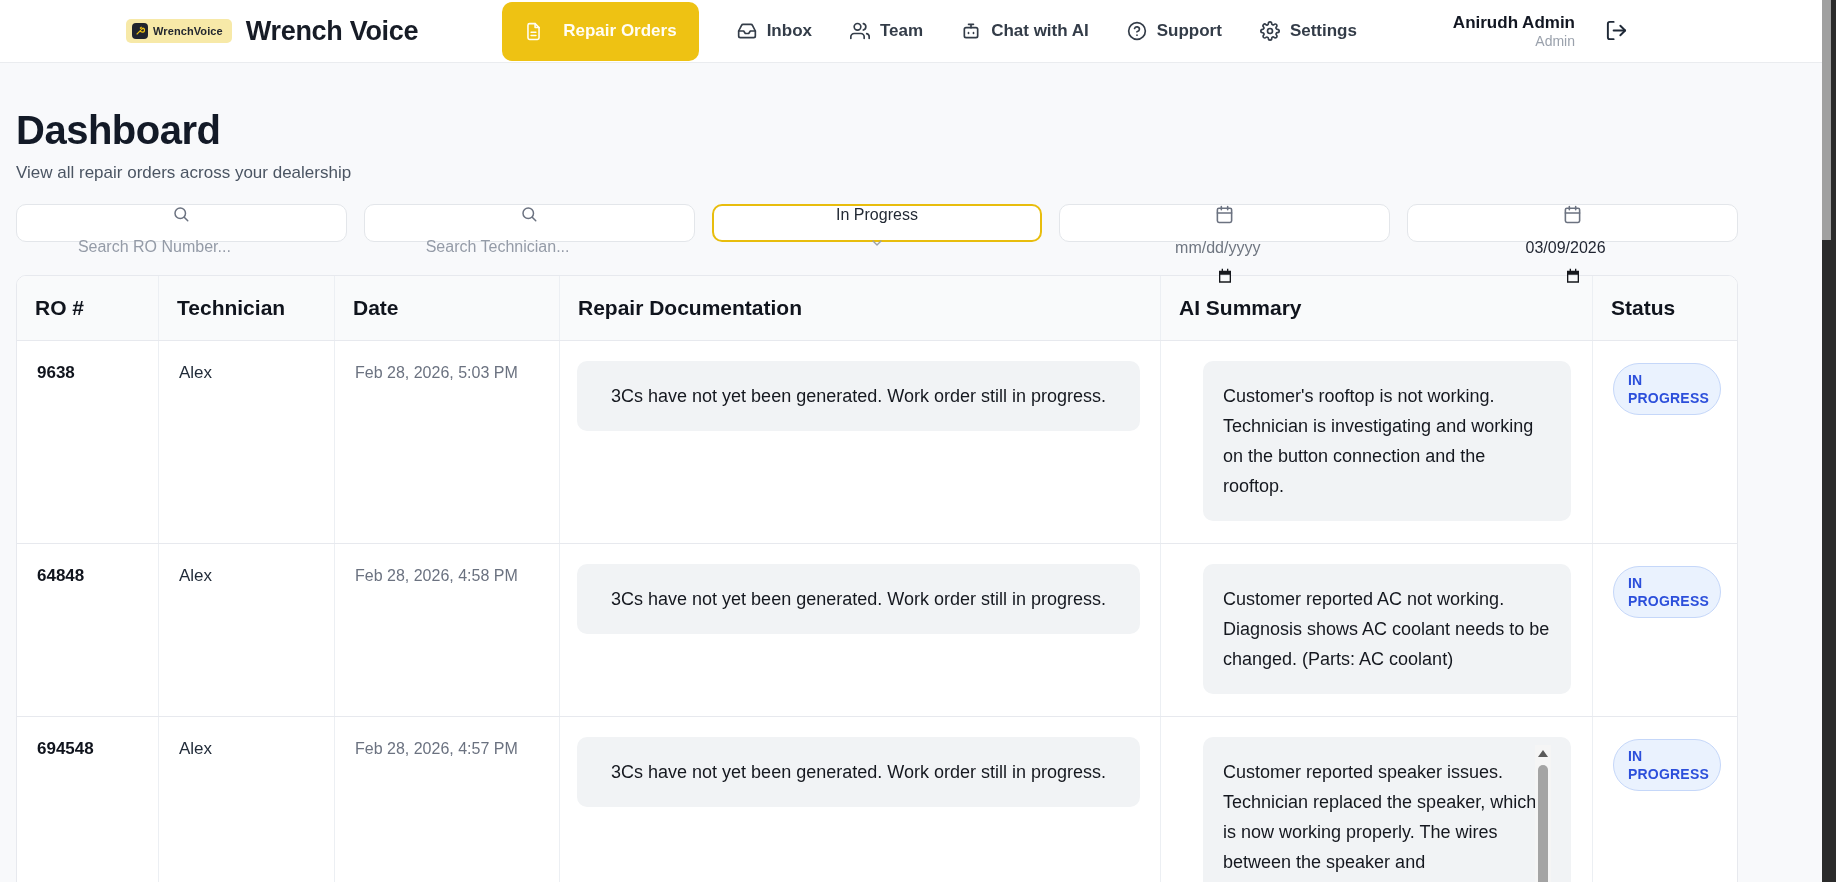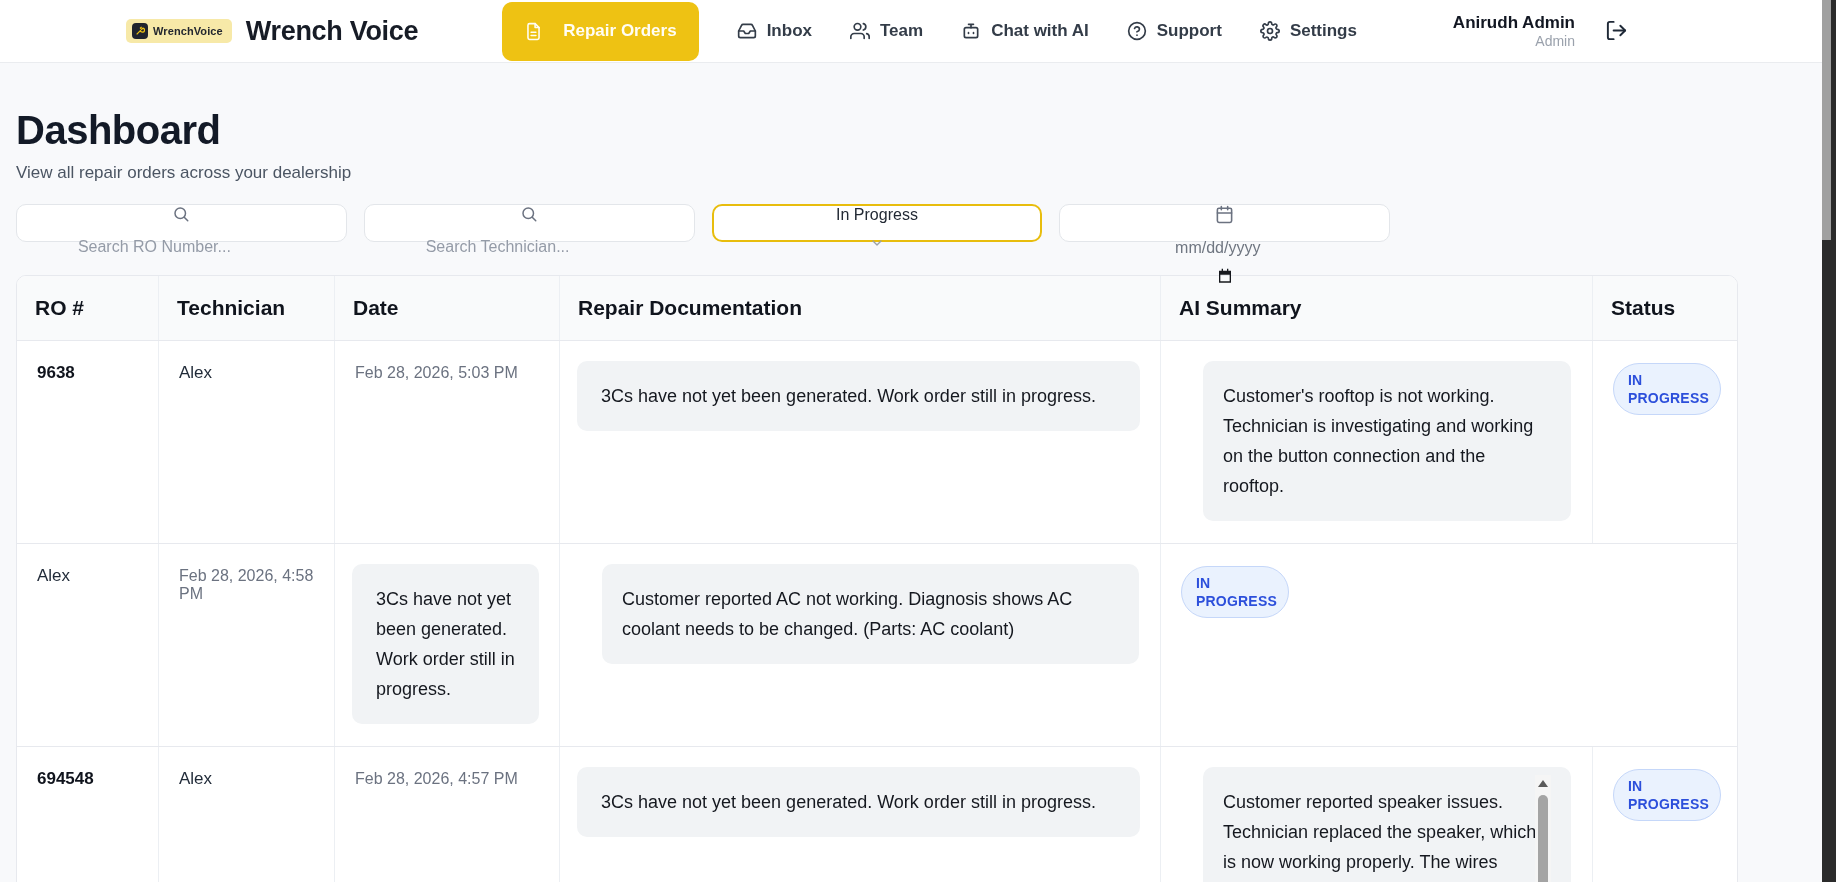--- a/index.html
+++ b/index.html
@@ -85,21 +85,21 @@
   }
   .trow > div { border-right:1px solid #eceff3; }
   .trow > div:last-child { border-right:none; }
   .thead { background:#f9fafb; }
   .th { padding:20px 18px; font-size:21px; font-weight:700; color:#10141d; }
   .tbody-row { border-top:1px solid #e7e9ee; }
   .td { padding:22px 18px 20px 20px; }
   .td-ro { font-size:17px; font-weight:700; color:#10141d; }
   .td-tech { font-size:17px; color:#1f2937; font-weight:400; }
   .td-date { font-size:16px; color:#6b7280; padding-top:23px; }
-  .cell-boxed { padding:20px 20px 22px 17px; }
+  .cell-boxed { padding:20px 20px 22px 17px;text-align:center; }
   .cell-boxed-sum { padding:20px 21px 22px 26px; }
   .content-box {
     background:#f1f3f5; border-radius:10px; padding:20px 24px;
     font-size:18px; line-height:30px; color:#15181f;
   }
   .sum-box { padding:20px 20px; position:relative;margin-left:16px; }
   .sum-box.scrollable { padding-right:24px; }
 
   .badge-cell { padding:22px 0 0 20px; }
   .badge {
@@ -272,20 +272,34 @@
           </svg>
       </span>
       <span class="date-text date-placeholder">mm/dd/yyyy</span>
       <span class="cal-dark">
         <svg width="16" height="16" viewBox="0 0 24 24" fill="#16181d">
             <path d="M7 1 h2 v3 H7 z M15 1 h2 v3 h-2 z M3 4 h18 v18 H3 z M5 10 h14 v10 H5 z" fill-rule="evenodd"></path>
           </svg>
       </span>
     </div>
 
+    <div class="filter-box date-box">
+      <span>
+        <svg width="19" height="19" viewBox="0 0 24 24" fill="none" stroke="#6b7280" stroke-width="2" stroke-linecap="round">
+            <rect x="3" y="4" width="18" height="18" rx="2"></rect>
+            <path d="M16 2 v4 M8 2 v4 M3 10 h18"></path>
+          </svg>
+      </span>
+      <span class="date-text date-value">03/09/2026</span>
+      <span class="cal-dark">
+        <svg width="16" height="16" viewBox="0 0 24 24" fill="#16181d">
+            <path d="M7 1 h2 v3 H7 z M15 1 h2 v3 h-2 z M3 4 h18 v18 H3 z M5 10 h14 v10 H5 z" fill-rule="evenodd"></path>
+          </svg>
+      </span>
+    </div>
   </div>
 
   <div class="table">
     <div class="trow thead">
       <div class="th">RO #</div>
       <div class="th">Technician</div>
       <div class="th">Date</div>
       <div class="th">Repair Documentation</div>
       <div class="th">AI Summary</div>
       <div class="th">Status</div>
@@ -300,20 +314,21 @@
       </div>
       <div class="cell-boxed-sum">
         <div class="content-box sum-box">Customer's rooftop is not working. Technician is investigating and working on the button connection and the rooftop.</div>
       </div>
       <div class="badge-cell">
         <span class="badge">IN PROGRESS</span>
       </div>
     </div>
 
     <div class="trow tbody-row">
+      <div class="td td-ro">64848</div>
       <div class="td td-tech">Alex</div>
       <div class="td td-date">Feb 28, 2026, 4:58 PM</div>
       <div class="cell-boxed">
         <div class="content-box">3Cs have not yet been generated. Work order still in progress.</div>
       </div>
       <div class="cell-boxed-sum">
         <div class="content-box sum-box">Customer reported AC not working. Diagnosis shows AC coolant needs to be changed. (Parts: AC coolant)</div>
       </div>
       <div class="badge-cell">
         <span class="badge">IN PROGRESS</span>

